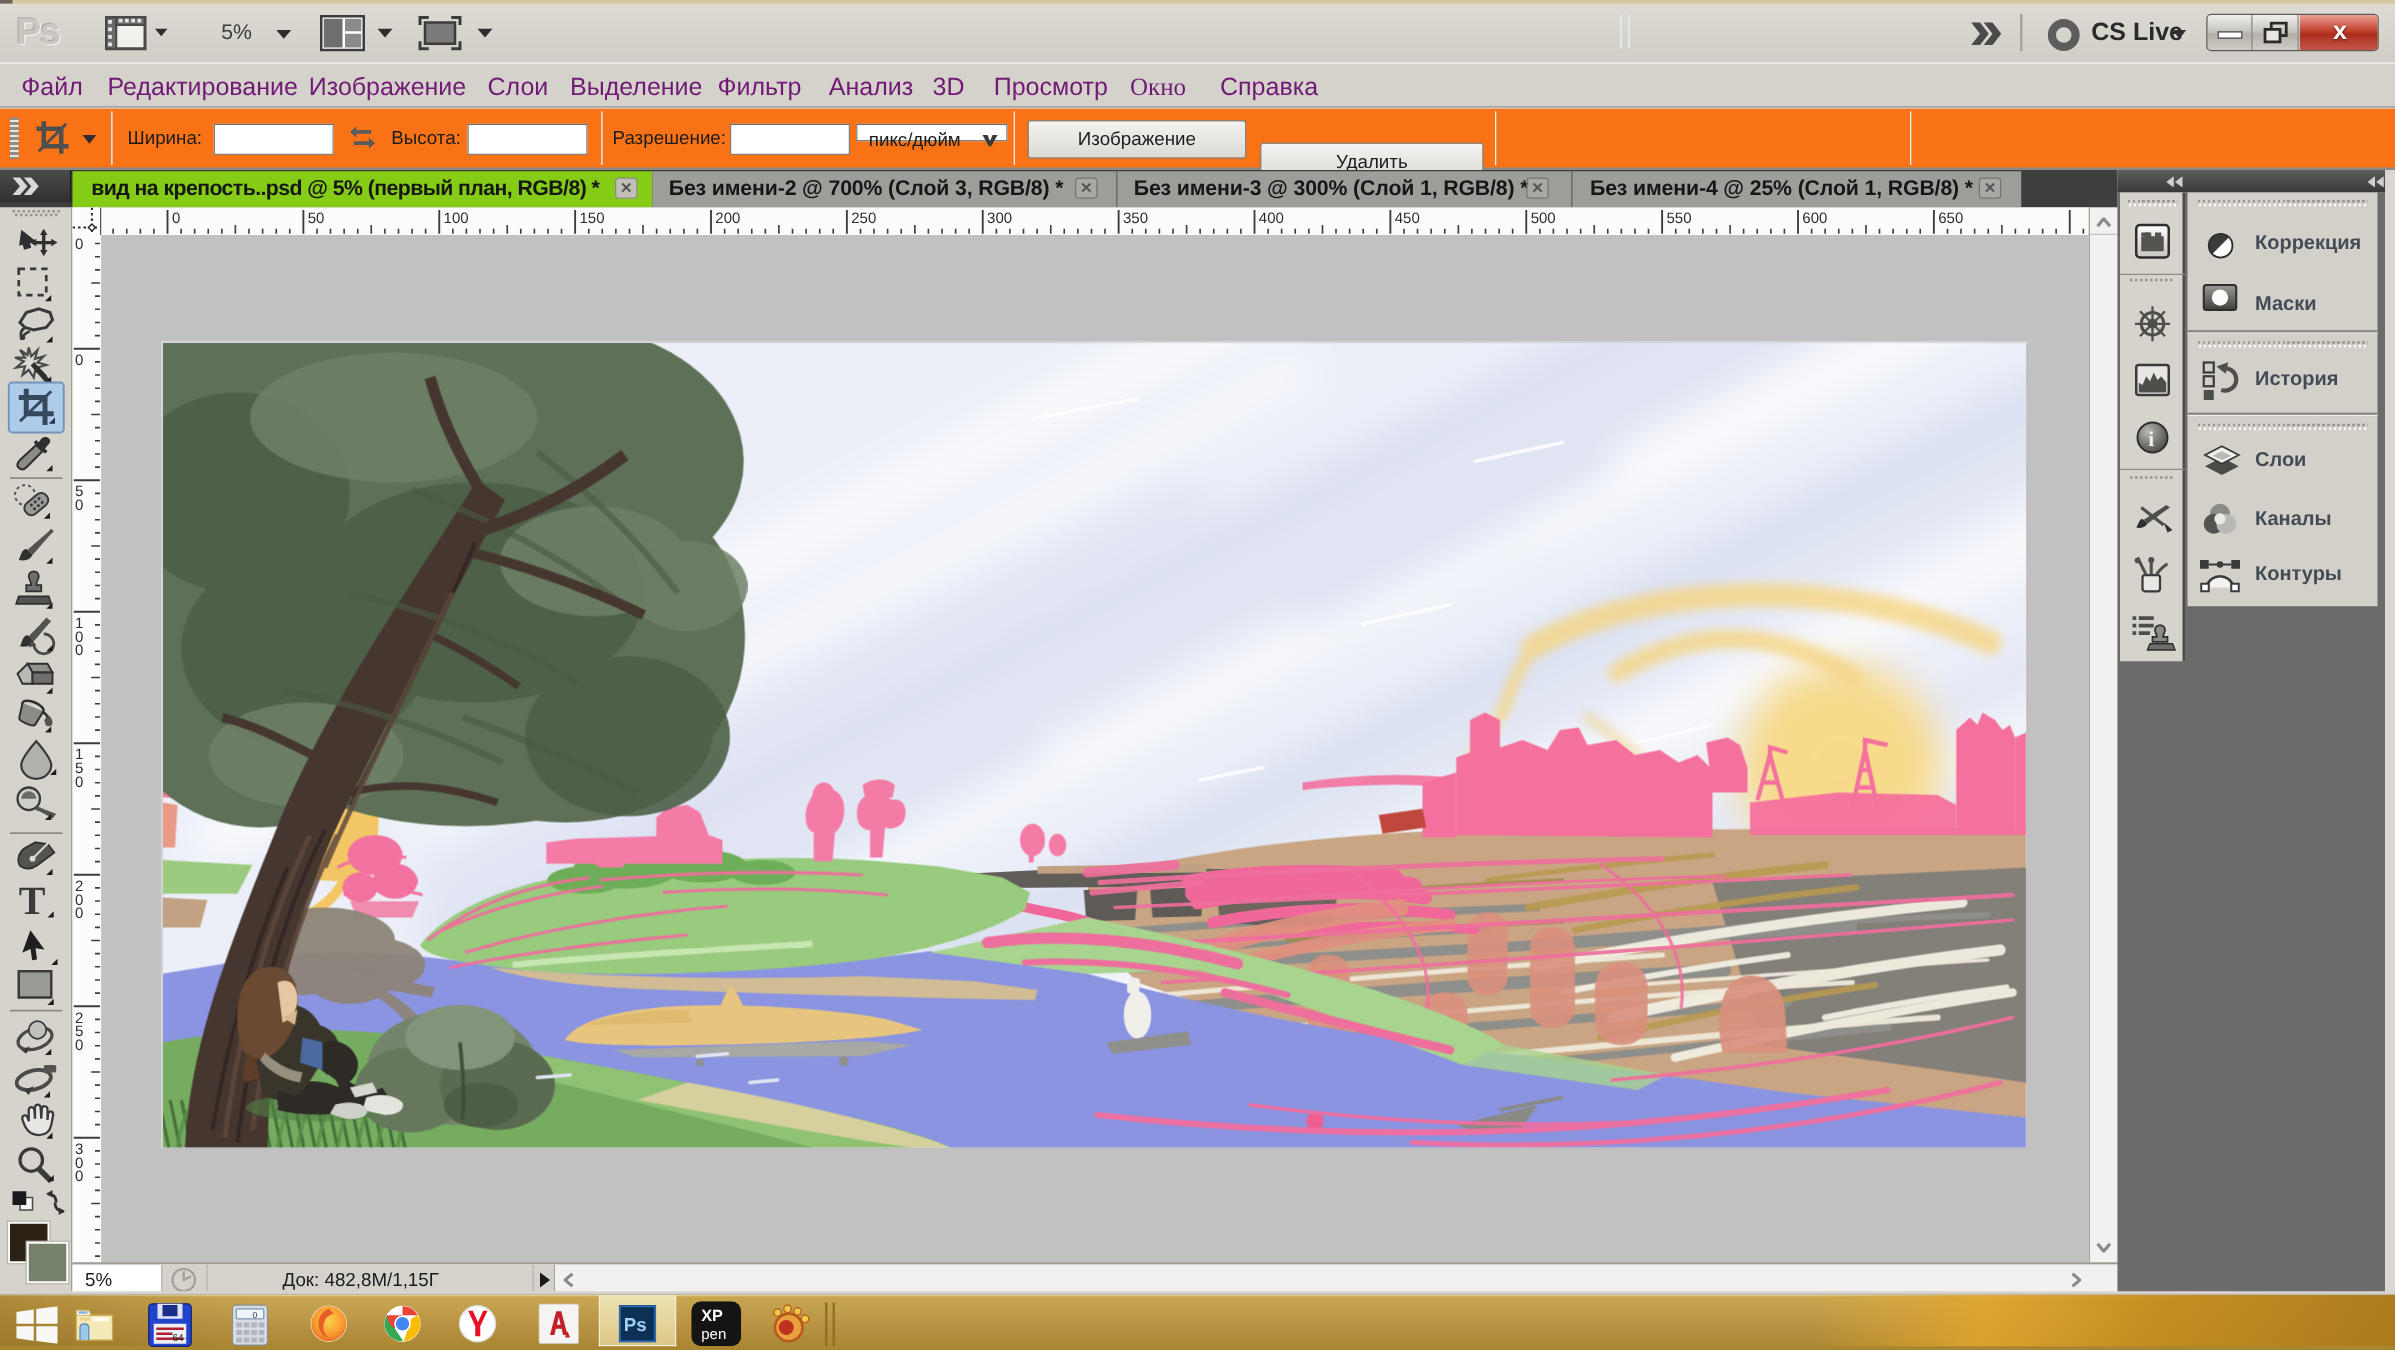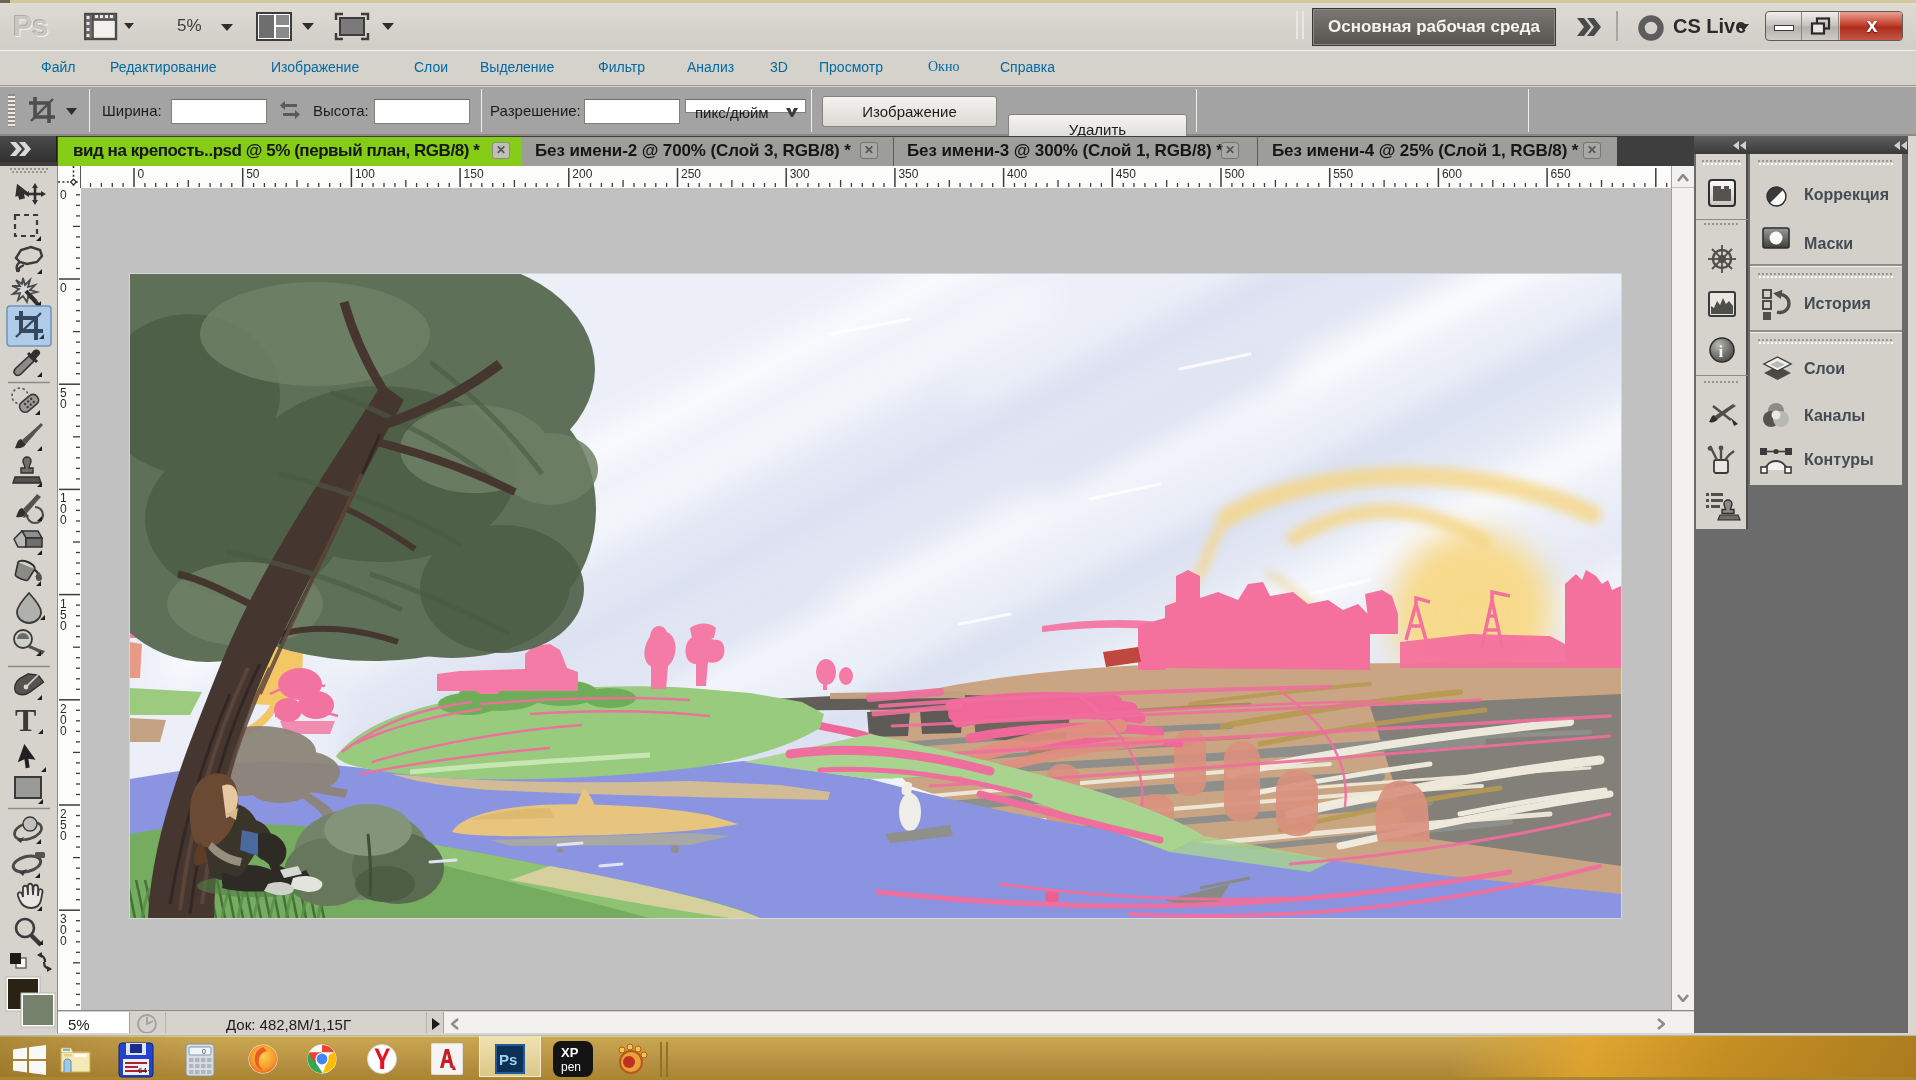--- a/index.html
+++ b/index.html
@@ -2,22 +2,22 @@
 <html><head>
 <meta charset="utf-8">
 <style>
 *{margin:0;padding:0;box-sizing:border-box;}
 html,body{width:1916px;height:1080px;overflow:hidden;}
 body{font-family:"Liberation Sans",sans-serif;position:relative;background:#d5d2cc;}
 .abs{position:absolute;}
 #topstrip{left:0;top:0;width:1916px;height:3px;background:#d3c79e;}
 #titlebar{left:0;top:3px;width:1916px;height:47px;background:linear-gradient(#dedbd5,#d0cdc7);}
 #menubar{left:0;top:50px;width:1916px;height:36px;background:#d5d2cc;border-top:1px solid #f3f2ef;border-bottom:1px solid #9b988f;}
-.menuitem{position:absolute;top:8px;font-size:14px;color:#0369a1;margin-left:24px;}
-#optionsbar{left:0;top:87px;width:1916px;height:49px;background:#a3a3a3;border-bottom:2px solid #8d8a84;}
+.menuitem{position:absolute;top:8px;font-size:20px;color:#701a75;}
+#optionsbar{left:0;top:87px;width:1916px;height:49px;background:#f97316;border-bottom:2px solid #8d8a84;}
 .vsep{position:absolute;top:2px;height:43px;width:1px;background:#aeaba5;border-right:1px solid #efeeea;}
 .olabel{position:absolute;top:15px;font-size:15px;color:#1c1c1c;}
 .obox{position:absolute;top:12px;height:25px;background:#fff;border:1px solid #828078;border-top-color:#6e6c66;}
 .obtn{position:absolute;top:9px;height:31px;background:linear-gradient(#f4f3f1,#dbd9d4);border:1px solid #84827c;border-radius:3px;font-size:15px;color:#1c1c1c;text-align:center;}
 #tabbar{left:0;top:136px;width:1694px;height:30px;background:#3e3e3e;}
 .tab{position:absolute;top:1px;height:29px;font-size:17px;font-weight:bold;color:#161616;}
 .tabx{position:absolute;top:5px;width:18px;height:17px;border:1px solid #77756f;border-radius:3px;color:#555;font-size:12px;line-height:15px;text-align:center;background:rgba(255,255,255,0.12);}
 #lefttools{left:0;top:166px;width:58px;height:867px;background:#d6d3cd;border-right:1px solid #908d87;}
 #hruler{left:58px;top:166px;width:1613px;height:22px;background:#fcfcfb;border-bottom:1px solid #56564f;}
 #vruler{left:58px;top:188px;width:23px;height:822px;background:#fcfcfb;}
@@ -69,21 +69,20 @@
   </svg>
   <svg style="position:absolute;left:334px;top:9px;" width="62" height="30" viewBox="0 0 62 30">
     <g stroke="#3c3c3c" stroke-width="2.4" fill="none">
       <path d="M2,8 L2,2 L9,2 M27,2 L34,2 L34,8 M34,21 L34,27 L27,27 M9,27 L2,27 L2,21"></path>
     </g>
     <rect x="6" y="6" width="24" height="17" fill="#7a7a7a" stroke="#3c3c3c" stroke-width="2"></rect>
     <path d="M48,11 L60,11 L54,18 Z" fill="#2e2e2e"></path>
   </svg>
   <div style="position:absolute;left:1296px;top:8px;width:2px;height:28px;background:#b0ada7;border-right:2px solid #e8e7e3;"></div>
     <div style="position:absolute;left:1302px;top:8px;width:2px;height:28px;background:#b0ada7;border-right:2px solid #e8e7e3;"></div>
-  <div style="position:absolute;left:1312px;top:5px;width:244px;height:38px;background:linear-gradient(#7b7774,#57534f);border:1px solid #3a3836;box-shadow:inset 0 0 0 1px #8d8a86;color:#f5f4f2;font-size:17px;font-weight:bold;text-align:center;line-height:36px;">Основная рабочая среда</div>
   <svg style="position:absolute;left:1576px;top:14px;" width="26" height="20" viewBox="0 0 26 20">
       <g fill="#4a4a4a">
         <path d="M1,1 L8,1 L15,10 L8,19 L1,19 L8,10 Z"></path>
         <path d="M11,1 L18,1 L25,10 L18,19 L11,19 L18,10 Z"></path>
       </g>
     </svg>
   <div style="position:absolute;left:1616px;top:8px;width:2px;height:30px;background:#a8a5a0;"></div>
   <svg style="position:absolute;left:1638px;top:12px;" width="26" height="26" viewBox="0 0 26 26">
       <circle cx="13" cy="13" r="9.5" fill="none" stroke="#5d5d5d" stroke-width="6.5"></circle>
     </svg>

